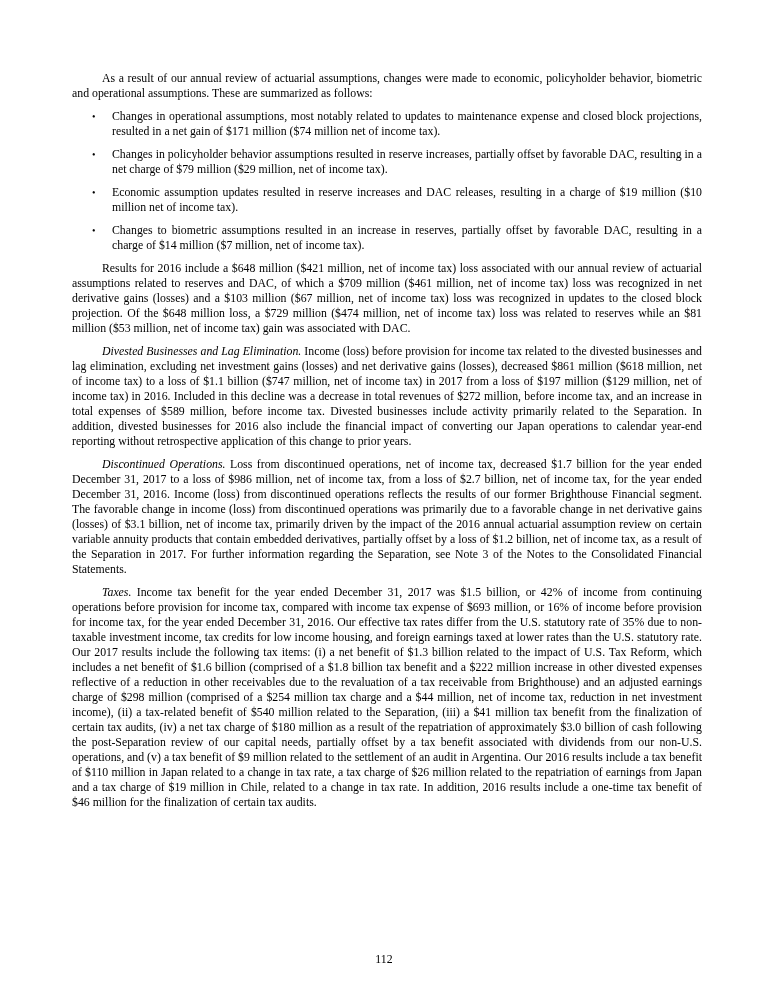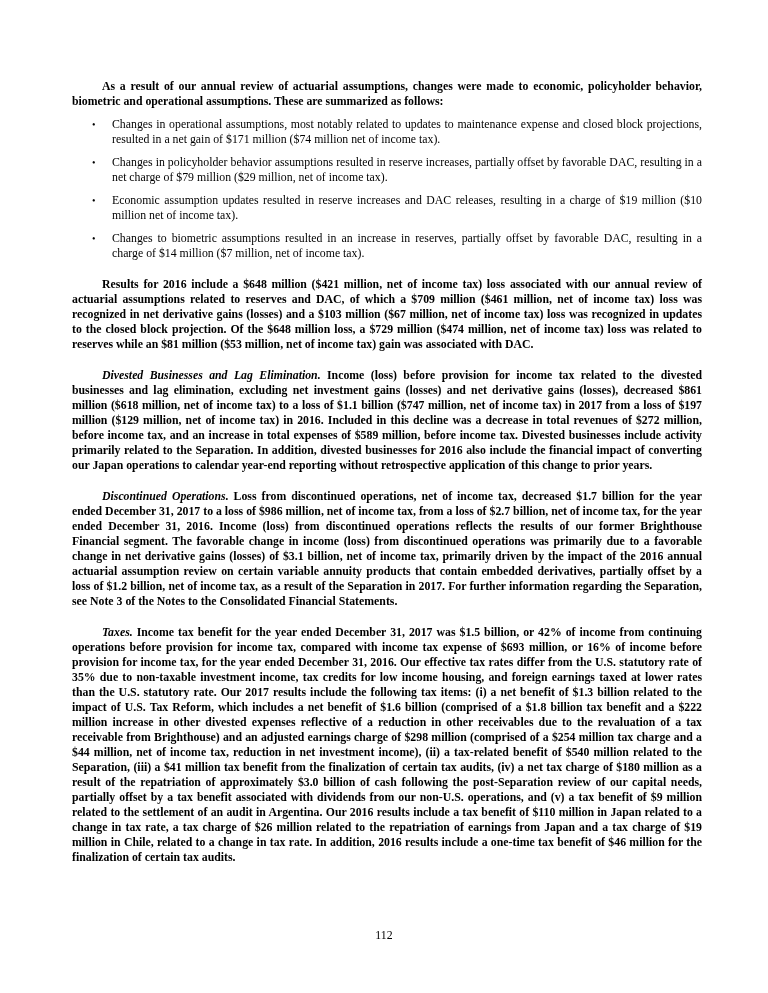--- a/index.html
+++ b/index.html
@@ -14,45 +14,44 @@
     background: #ffffff;
     box-sizing: border-box;
     padding: 63px 66px 0 72px;
     font-family: "Liberation Serif", "DejaVu Serif", serif;
     font-size: 11.8px;
     line-height: 15px;
     color: #000000;
     overflow: hidden;
   }
   .para {
-    margin: 16px 0 8px 0;
+    margin: 8px 0 8px 0;
     text-align: justify;
     text-indent: 30px;
-    font-weight: bold;
   }
   .bullet-row {
     display: flex;
     margin: 0 0 8px 0;
   }
   .bullet-marker {
     flex: 0 0 40px;
     box-sizing: border-box;
     padding-left: 20px;
     font-size: 10px;
   }
   .bullet-text {
     flex: 1 1 auto;
     text-align: justify;
   }
   .lead-italic {
     font-style: italic;
   }
   .page-number {
     position: absolute;
-    top: 928px;
+    top: 952px;
     left: 0;
     width: 768px;
     text-align: center;
     font-size: 11.8px;
   }
 </style>
 </head>
 <body>
 
 <div class="page">

